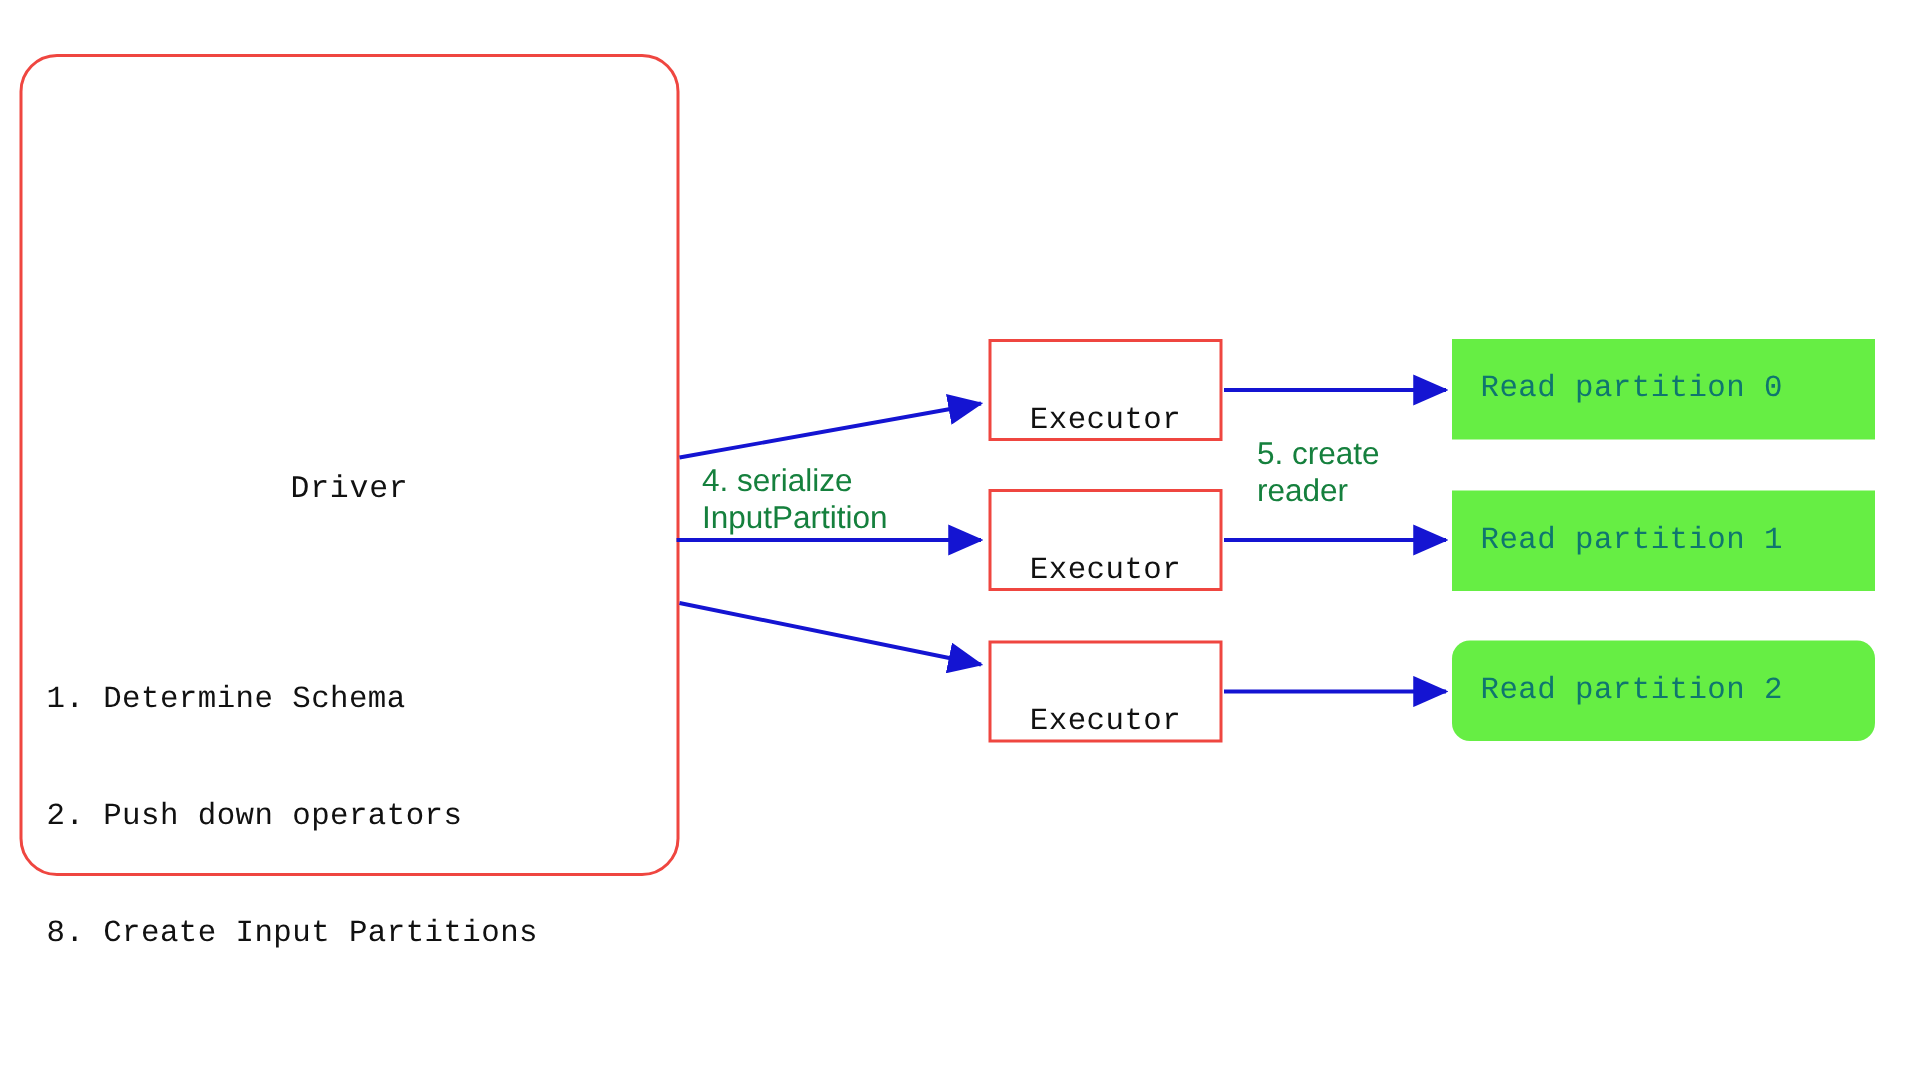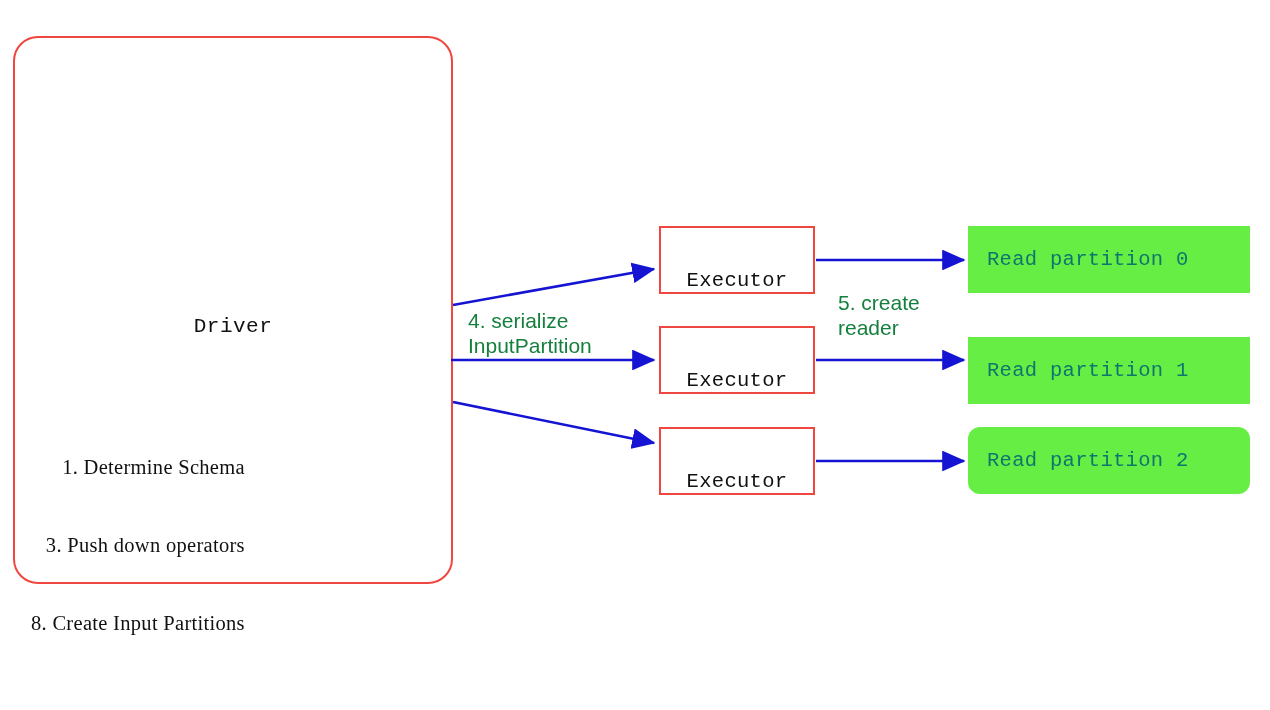--- a/index.html
+++ b/index.html
@@ -51,27 +51,26 @@
     font-family: "Liberation Mono", "DejaVu Sans Mono", monospace;
     font-size: 21px;
     line-height: 24px;
     color: #111111;
     letter-spacing: 0.5px;
   }
   #driver-steps {
     position: absolute;
     left: 16px;
     top: 364px;
-    font-family: Liberation Serif, serif;
+    font-family: Liberation Mono, monospace;
     font-size: 20.5px;
     line-height: 26px;
     color: #111111;
     letter-spacing: 0.3px;
     white-space: pre;
-    text-align: right;
   }
   .step-line { display: block; }
 
   
   .executor {
     width: 156px;
     height: 68px;
     left: 659px;
     align-items: flex-end;
   }
@@ -94,21 +93,21 @@
     justify-content: flex-start;
     padding-left: 19px;
   }
   .partition .label {
     font-family: "Liberation Mono", "DejaVu Sans Mono", monospace;
     font-size: 20.5px;
     color: #0f766e;
     letter-spacing: 0.3px;
   }
   #partition-0 { top: 226px; }
-  #partition-1 { top: 327px; margin-top: 10px; }
+  #partition-1 { top: 327px; }
   #partition-2 { top: 427px; border-radius: 12px; }
 
   
   .edge-label {
     position: absolute;
     font-family: Liberation Sans, sans-serif;
     font-size: 21px;
     line-height: 25px;
     color: #15803d;
     white-space: pre-line;
@@ -135,21 +134,21 @@
 </style>
 </head>
 <body>
 
 <div id="canvas">
 
   <div id="driver-box" class="box box-outline">
     <div id="driver-title">Driver</div>
     <div id="driver-steps">
       <span class="step-line">1. Determine Schema</span>
-      <span class="step-line">3. Push down operators</span>
+      <span class="step-line">2. Push down operators</span>
       <span class="step-line">8. Create Input Partitions</span>
     </div>
   </div>
 
   <div id="executor-0" class="box box-outline executor">
     <span class="label">Executor</span>
   </div>
   <div id="executor-1" class="box box-outline executor">
     <span class="label">Executor</span>
   </div>

